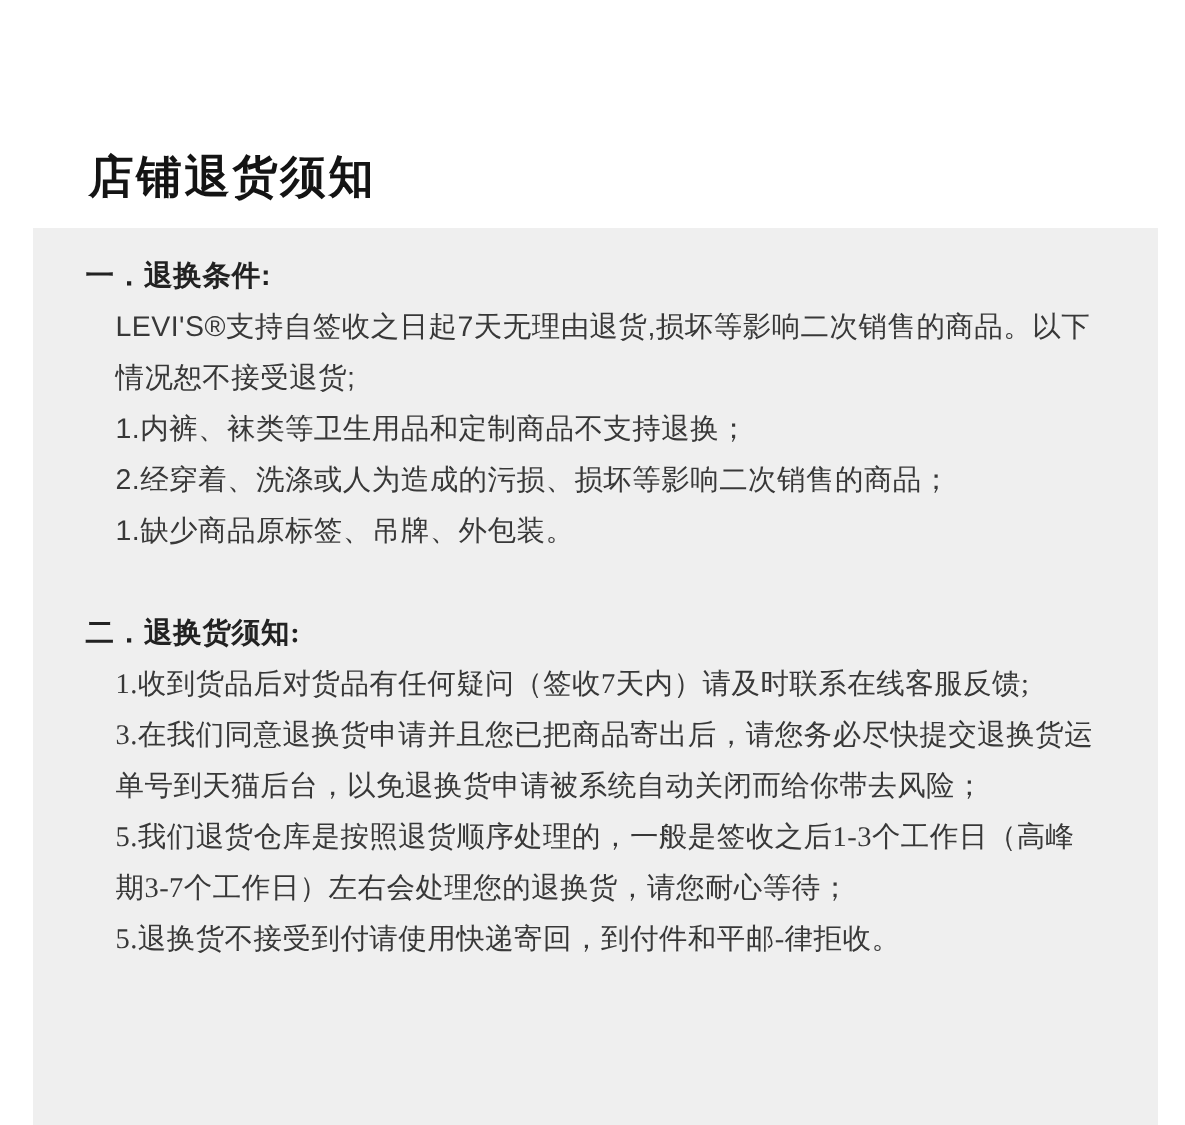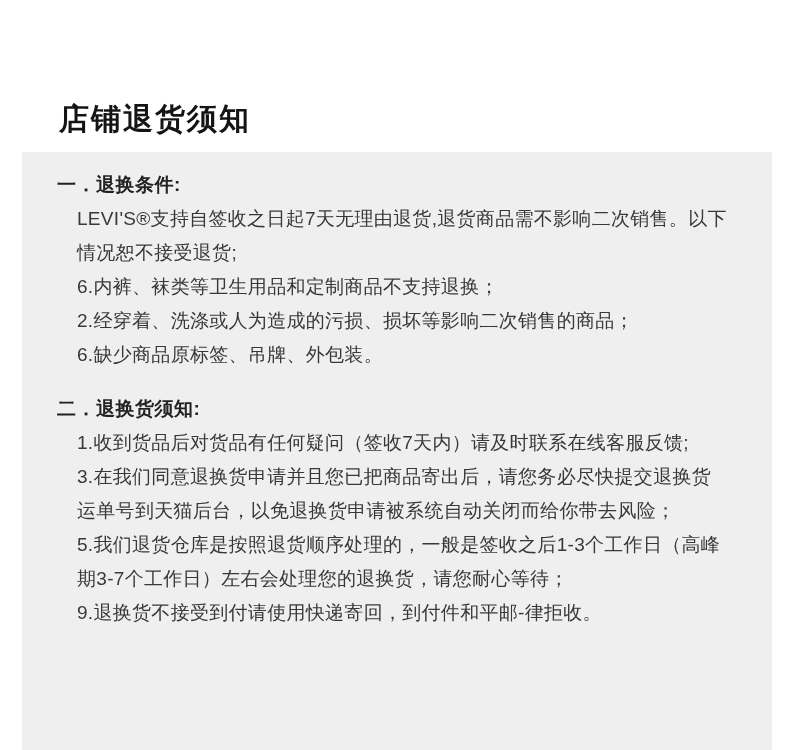--- a/index.html
+++ b/index.html
@@ -33,21 +33,22 @@
     height: 598px;
     background: #efefef;
     box-sizing: border-box;
     padding: 16px 43px 0 35px;
     overflow: hidden;
   }
   .policy-section {
     margin: 0;
   }
   .policy-section + .policy-section {
-    margin-top: 20px;
+    margin-top: 34px;
+    font-family: Liberation Serif, serif;
   }
   .section-heading {
     margin: 0;
     font-size: 19px;
     line-height: 34px;
     font-weight: 700;
     color: #222222;
     letter-spacing: 0.5px;
   }
   .section-body {
@@ -64,30 +65,30 @@
 </head>
 <body>
 
 <h1 class="page-title">店铺退货须知</h1>
 
 <div class="policy-card">
 
   <section class="policy-section">
     <h2 class="section-heading">一．退换条件:</h2>
     <div class="section-body">
-      <p>LEVI'S®支持自签收之日起7天无理由退货,退货商品需不影响二次销售。以下情况恕不接受退货;</p>
-      <p>6.内裤、袜类等卫生用品和定制商品不支持退换；</p>
+      <p>LEVI'S®支持自签收之日起7天无理由退货,损坏等影响二次销售的商品。以下情况恕不接受退货;</p>
+      <p>1.内裤、袜类等卫生用品和定制商品不支持退换；</p>
       <p>2.经穿着、洗涤或人为造成的污损、损坏等影响二次销售的商品；</p>
-      <p>6.缺少商品原标签、吊牌、外包装。</p>
+      <p>1.缺少商品原标签、吊牌、外包装。</p>
     </div>
   </section>
 
   <section class="policy-section">
     <h2 class="section-heading">二．退换货须知:</h2>
     <div class="section-body">
       <p>1.收到货品后对货品有任何疑问（签收7天内）请及时联系在线客服反馈;</p>
       <p>3.在我们同意退换货申请并且您已把商品寄出后，请您务必尽快提交退换货运单号到天猫后台，以免退换货申请被系统自动关闭而给你带去风险；</p>
       <p>5.我们退货仓库是按照退货顺序处理的，一般是签收之后1-3个工作日（高峰期3-7个工作日）左右会处理您的退换货，请您耐心等待；</p>
-      <p>9.退换货不接受到付请使用快递寄回，到付件和平邮-律拒收。</p>
+      <p>5.退换货不接受到付请使用快递寄回，到付件和平邮-律拒收。</p>
     </div>
   </section>
 
 </div>
 
 </body></html>

